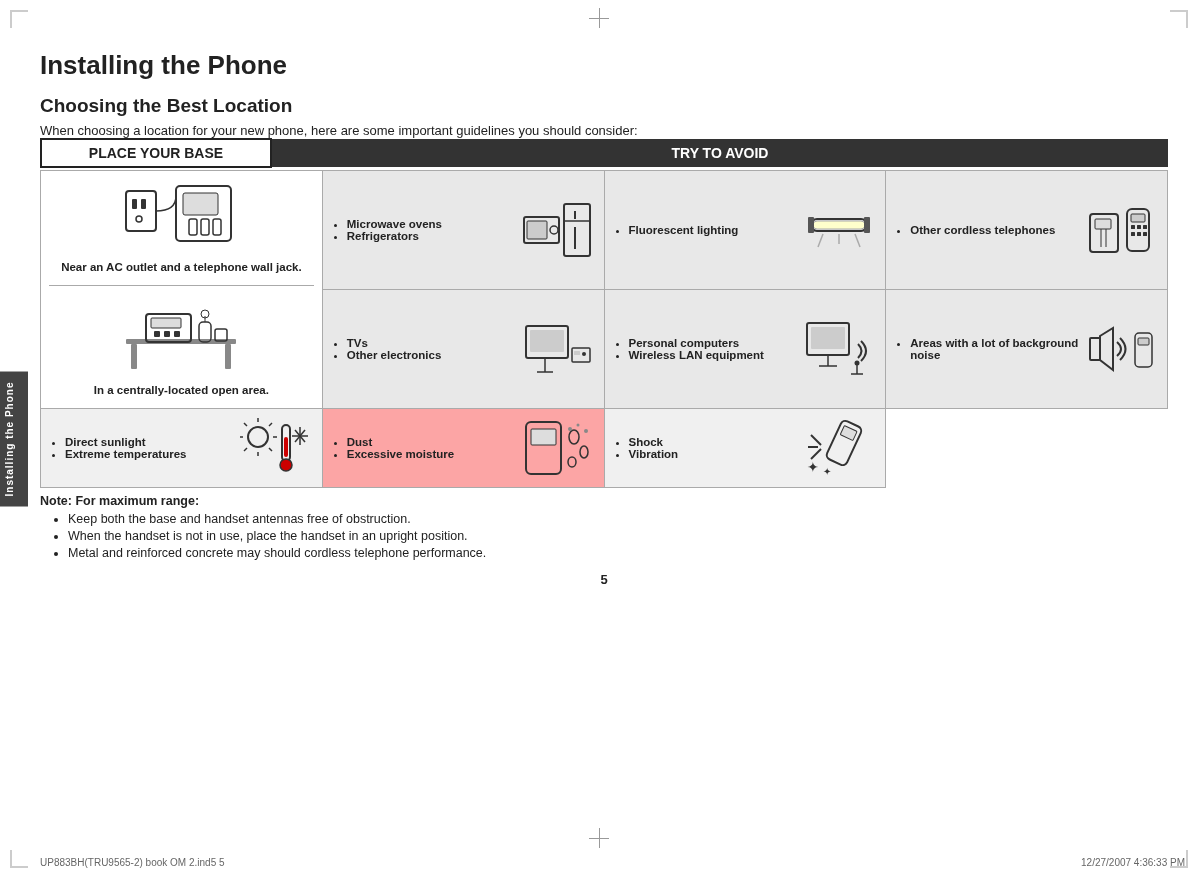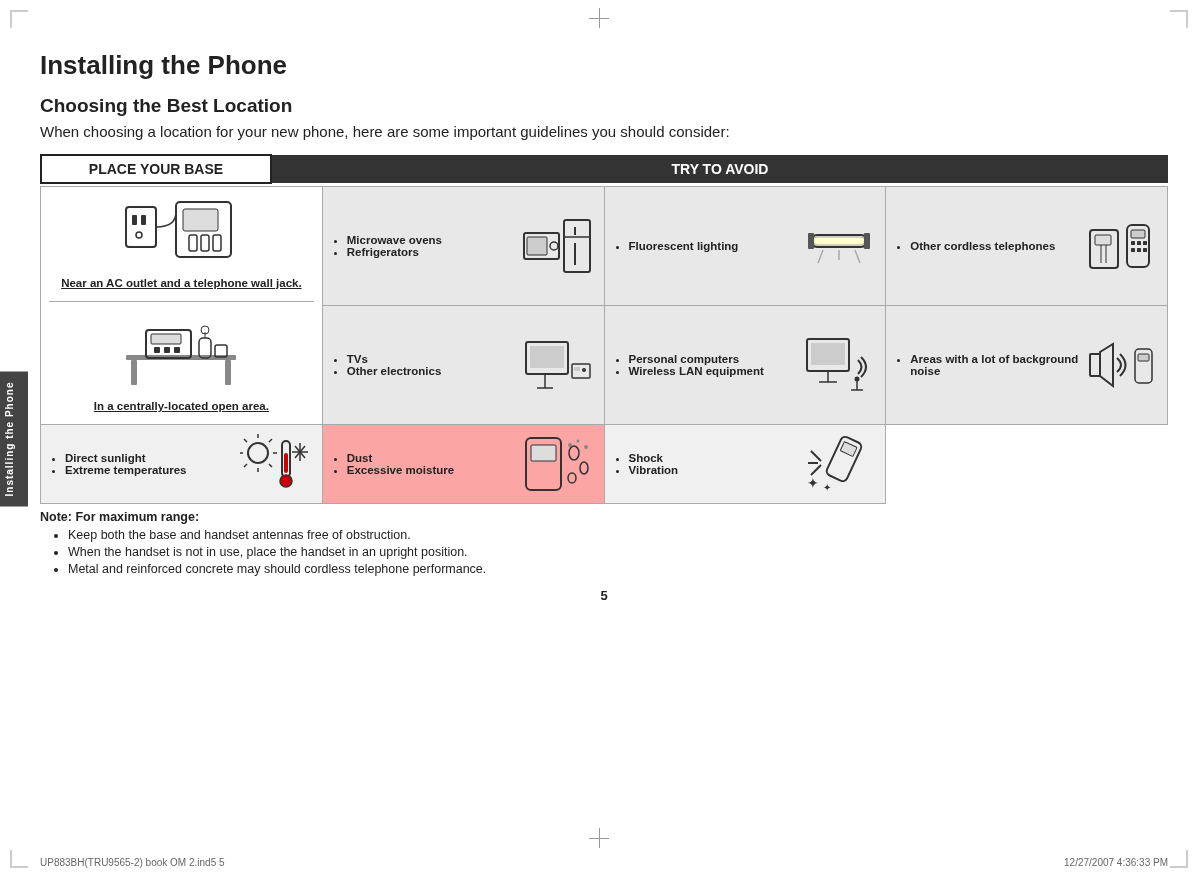--- a/index.html
+++ b/index.html
@@ -94,30 +94,28 @@
       margin-bottom: 14px;
     }
 
     h2.section-title {
       font-size: 19px;
       font-weight: bold;
       margin-bottom: 6px;
     }
 
     .subtitle-text {
-      font-size: 15px;
-      margin-bottom: 14px;
+      font-size: 13px;
     }
 
     .place-label {
       font-size: 11.5px;
       font-weight: bold;
       text-align: center;
       line-height: 1.4;
-      text-decoration: underline;
     }
 
     
     .notes-section {
       margin-top: 6px;
       font-size: 12.5px;
     }
 
     .notes-section .note-title {
       font-weight: bold;
@@ -139,21 +137,21 @@
       font-size: 13px;
       margin-top: 12px;
       font-weight: bold;
     }
 
     
     .footer {
       position: absolute;
       bottom: 10px;
       left: 40px;
-      right: 30px;
+      right: 13px;
       display: flex;
       justify-content: space-between;
       font-size: 10px;
       color: #666;
     }
 
     .header-table {
       width: 100%;
       border-collapse: collapse;
       margin-bottom: 2px;

